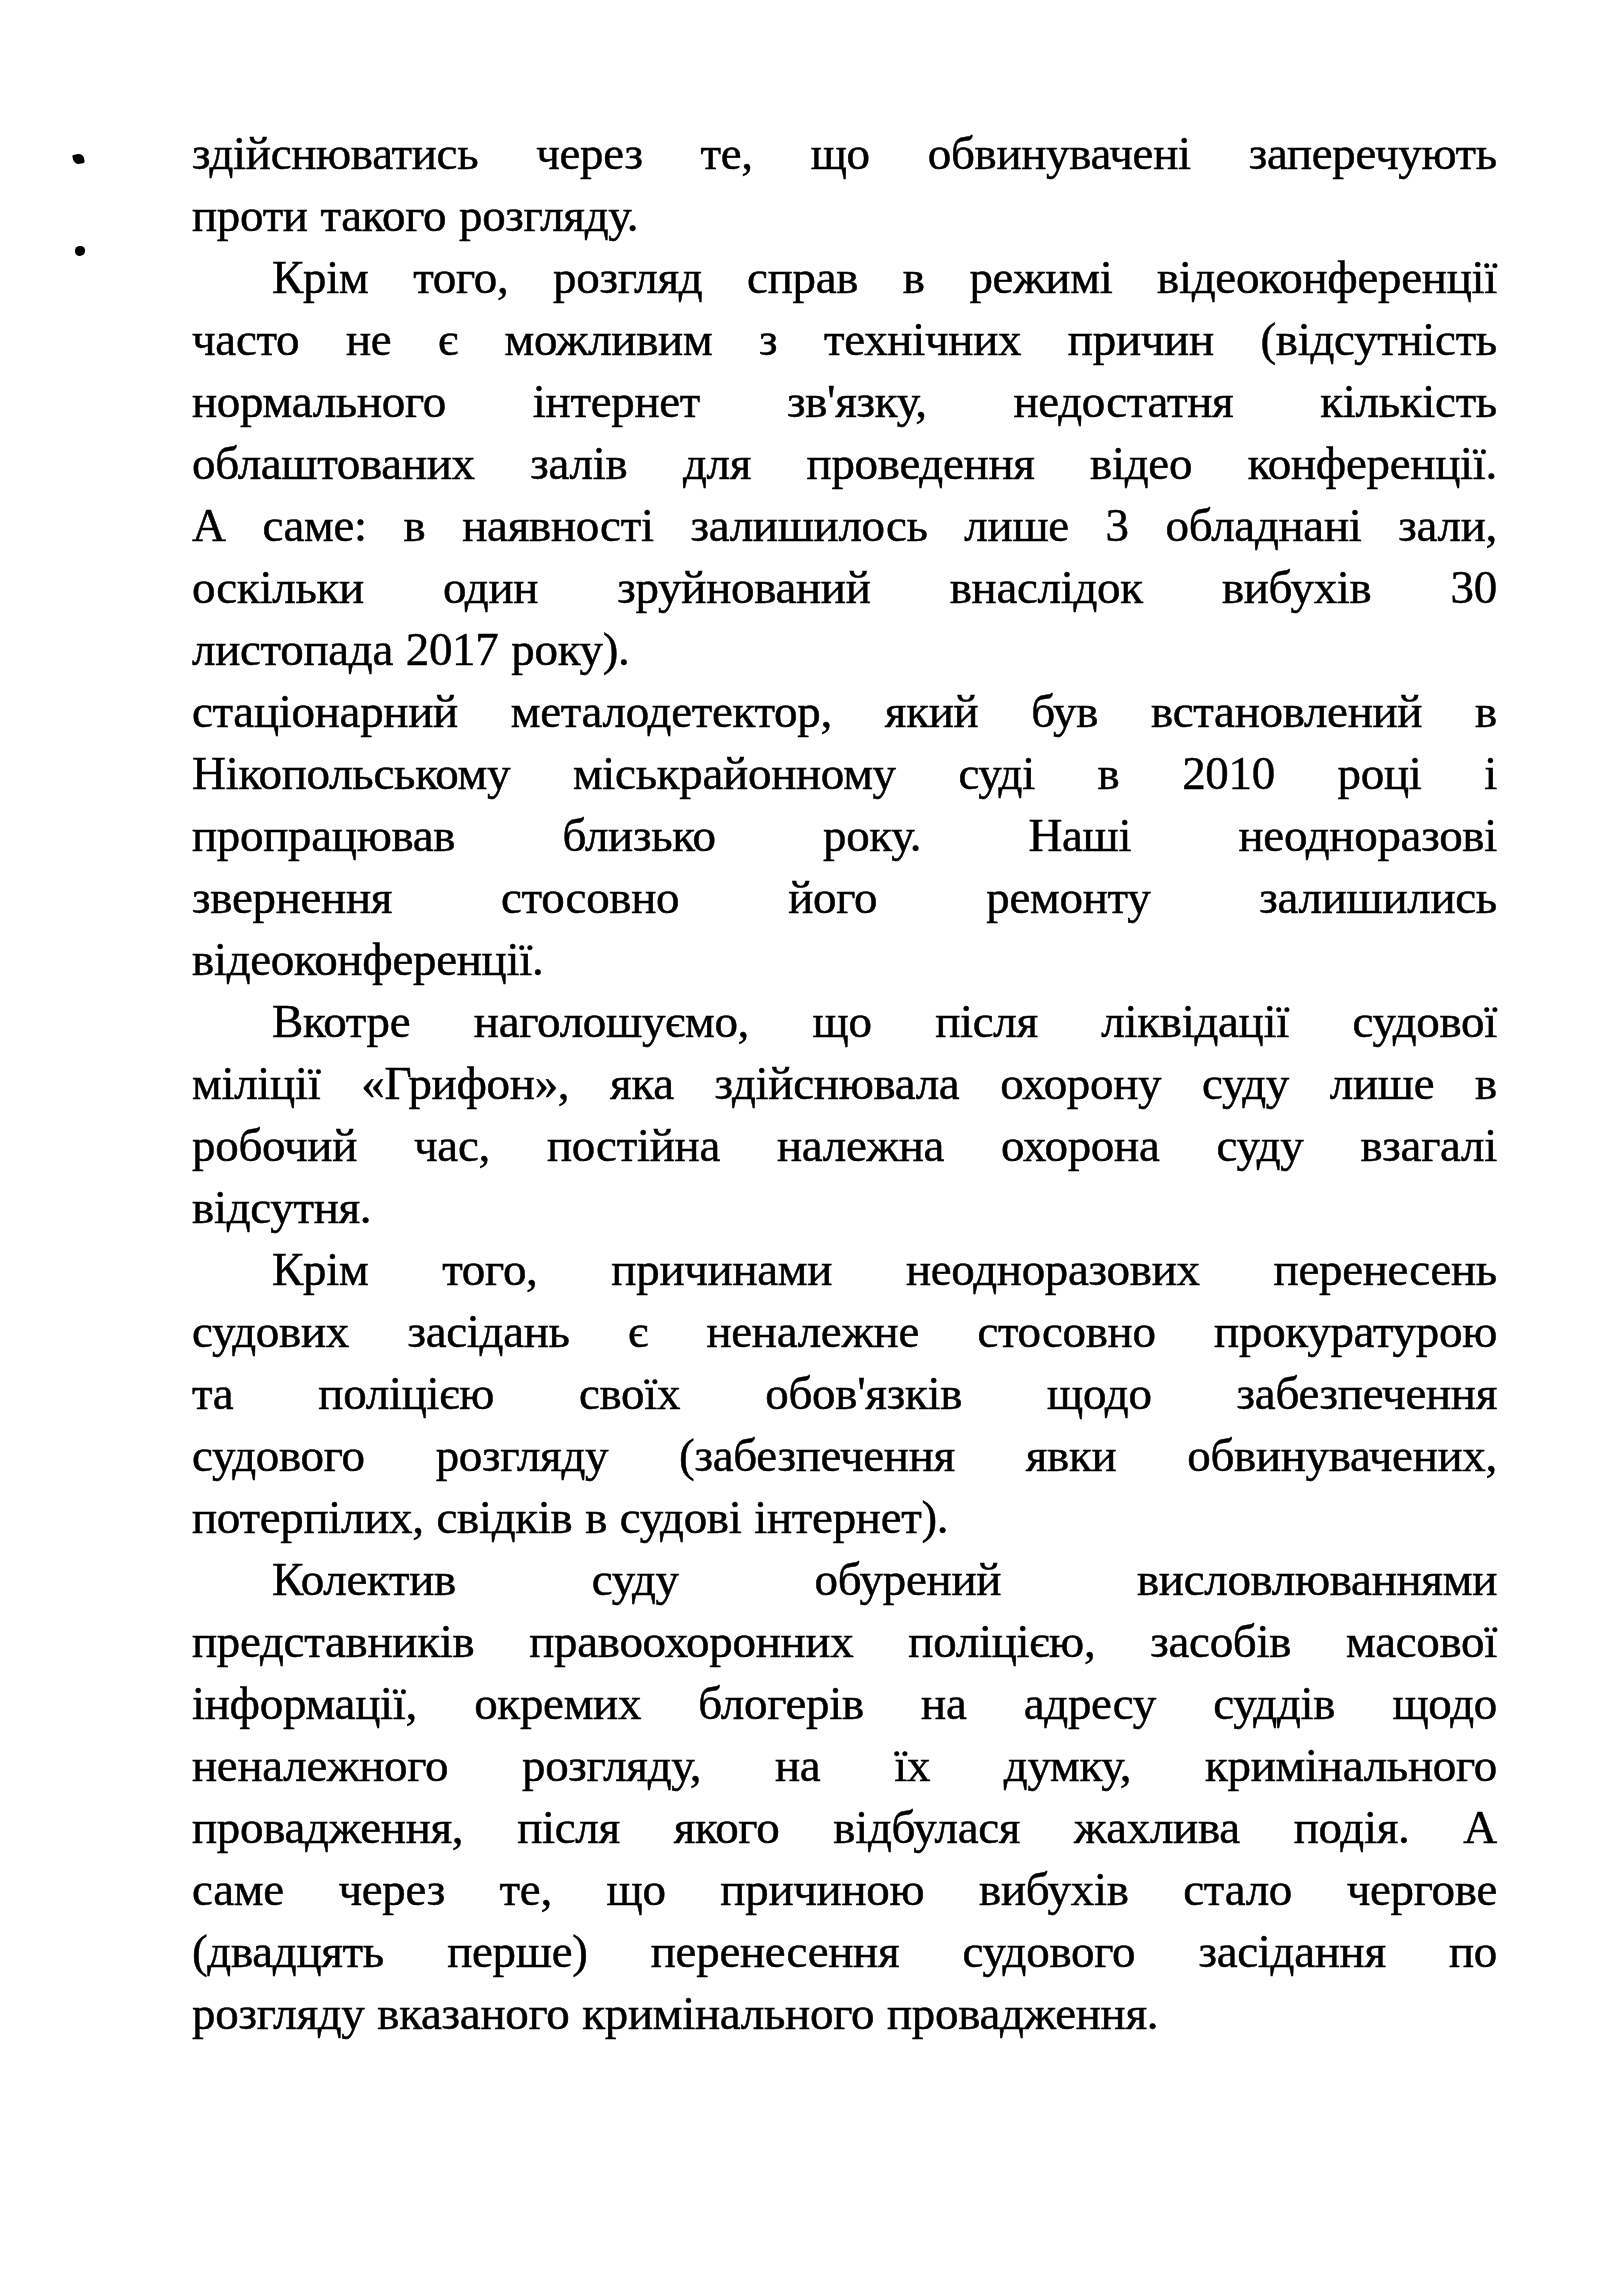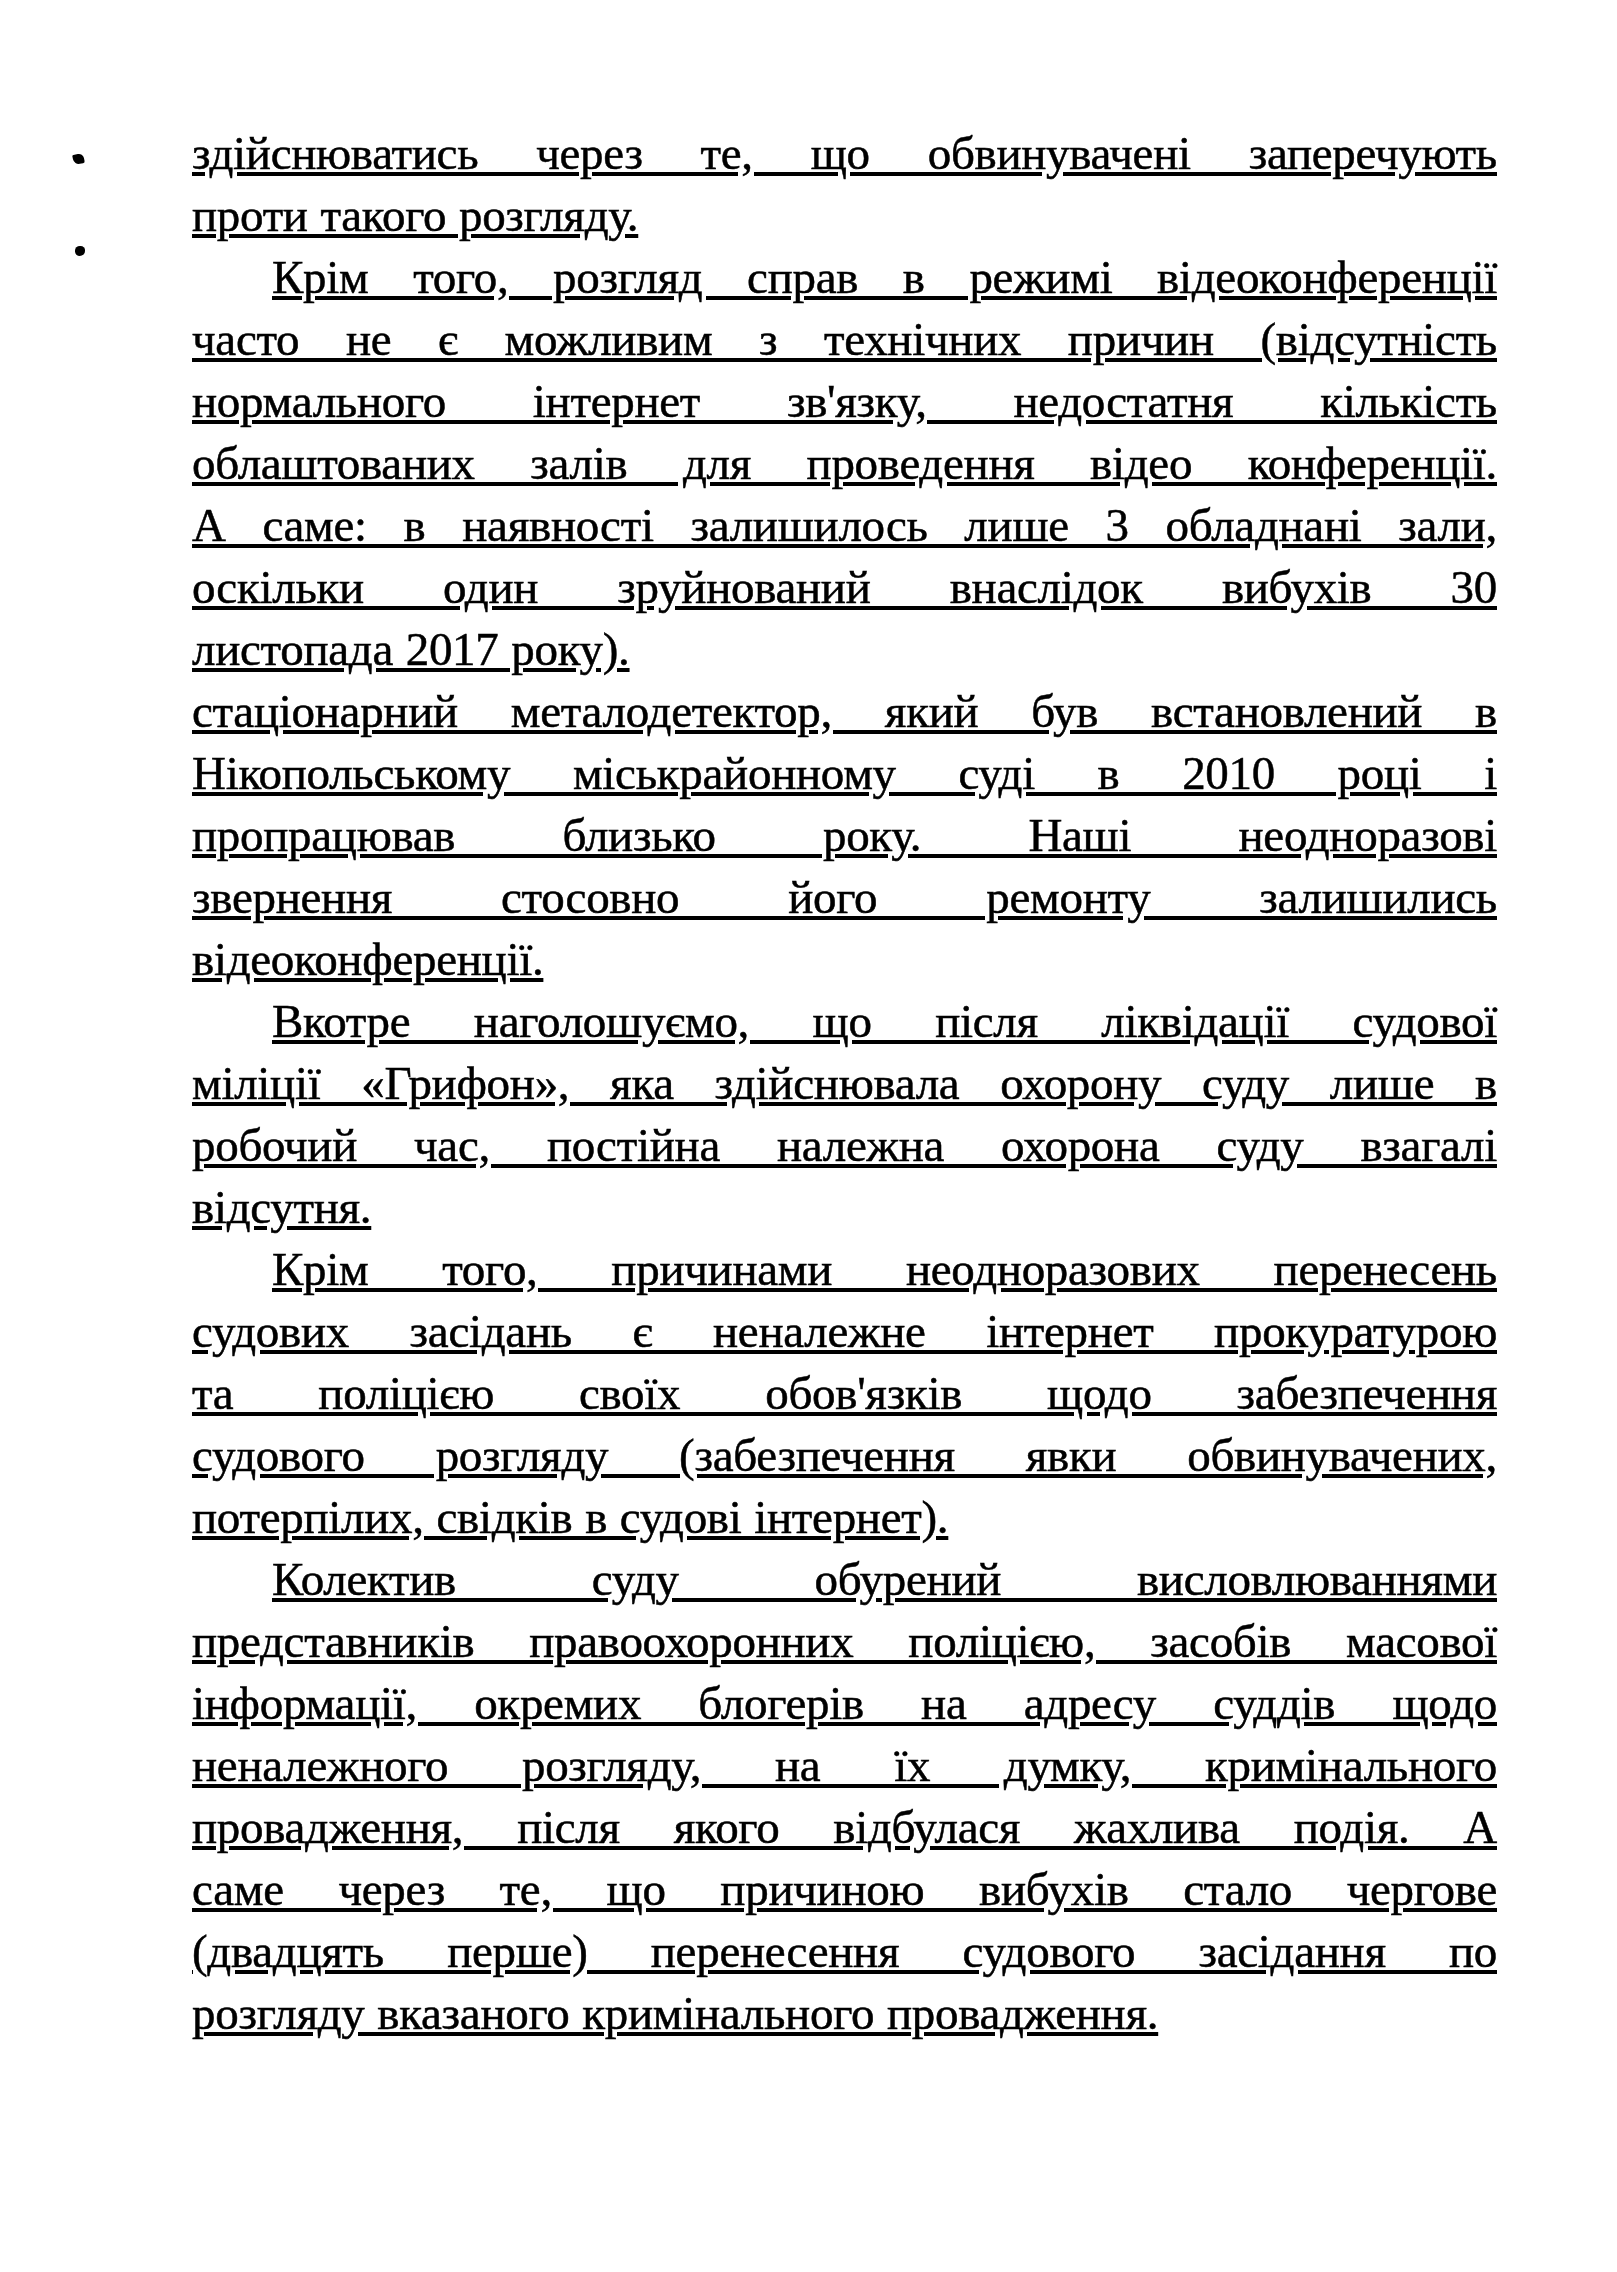--- a/index.html
+++ b/index.html
@@ -31,21 +31,20 @@
     -webkit-text-stroke: 0.5px #000;
     word-spacing: 1.3px;
   }
   
   .ln {
     text-align: justify;
     text-align-last: justify;
     height: 62px;
     white-space: normal;
     overflow: visible;
-    text-decoration: underline;
   }
   
   .ln.end {
     text-align: center;
     text-align-last: left;
   }
   
   .ln.ind {
     padding-left: 80px;
     box-sizing: border-box;
@@ -92,21 +91,21 @@
     <div class="ln">стаціонарний металодетектор, який був встановлений в</div>
     <div class="ln">Нікопольському міськрайонному суді в 2010 році і</div>
     <div class="ln">пропрацював близько року. Наші неодноразові</div>
     <div class="ln">звернення стосовно його ремонту залишились</div>
     <div class="ln end">відеоконференції.</div>
     <div class="ln ind">Вкотре наголошуємо, що після ліквідації судової</div>
     <div class="ln">міліції «Грифон», яка здійснювала охорону суду лише в</div>
     <div class="ln">робочий час, постійна належна охорона суду взагалі</div>
     <div class="ln end">відсутня.</div>
     <div class="ln ind">Крім того, причинами неодноразових перенесень</div>
-    <div class="ln">судових засідань є неналежне інтернет прокуратурою</div>
+    <div class="ln">судових засідань є неналежне стосовно прокуратурою</div>
     <div class="ln">та поліцією своїх обов'язків щодо забезпечення</div>
     <div class="ln">судового розгляду (забезпечення явки обвинувачених,</div>
     <div class="ln end">потерпілих, свідків в судові інтернет).</div>
     <div class="ln ind">Колектив суду обурений висловлюваннями</div>
     <div class="ln">представників правоохоронних поліцією, засобів масової</div>
     <div class="ln">інформації, окремих блогерів на адресу суддів щодо</div>
     <div class="ln">неналежного розгляду, на їх думку, кримінального</div>
     <div class="ln">провадження, після якого відбулася жахлива подія. А</div>
     <div class="ln">саме через те, що причиною вибухів стало чергове</div>
     <div class="ln">(двадцять перше) перенесення судового засідання по</div>

